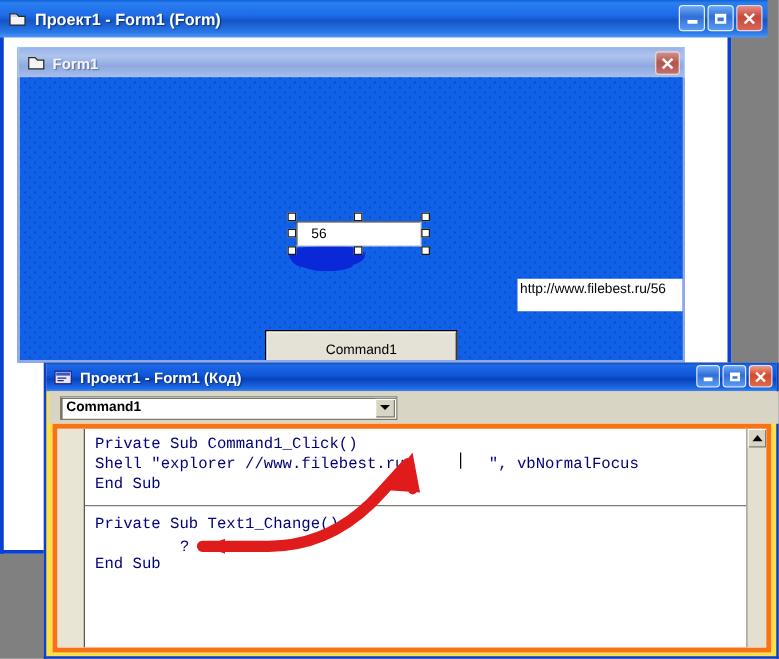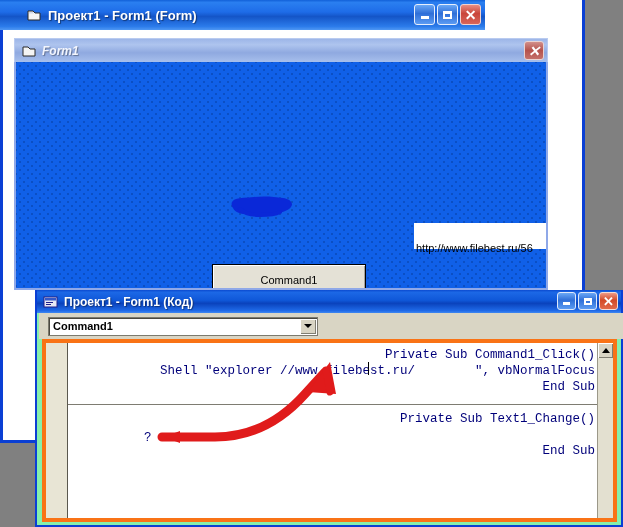--- a/index.html
+++ b/index.html
@@ -13,24 +13,24 @@
 
   
   .vb-window{
     position:absolute;left:0;top:0;width:585px;height:443px;
     background:#ffffff;
     border:3px solid #0a3fd4;
     border-top:none;
     box-sizing:border-box;
   }
   .vb-titlebar{
-    position:absolute;left:0;top:0;width:485px;height:30px;
+    position:absolute;left:0;top:0;width:614px;height:30px;
     background:linear-gradient(to bottom,#1160d8 0%,#2a7ff0 8%,#1e6ce8 40%,#1455c8 55%,#2b7bea 88%,#4f98f4 100%);
     box-sizing:border-box;
-    display:flex;align-items:center;padding-left:20px;
+    display:flex;align-items:center;
   }
   .vb-title-icon{
     width:16px;height:15px;margin-left:6px;margin-right:6px;flex:0 0 auto;
     position:relative;
   }
   .vb-title-text{
     color:#ffffff;font-size:13px;font-weight:bold;
     text-shadow:1px 1px 1px rgba(0,0,0,.45);
     white-space:nowrap;letter-spacing:0px;
     font-family:"Liberation Sans",sans-serif;
@@ -54,21 +54,21 @@
     position:absolute;left:14px;top:38px;width:534px;height:252px;
     background:#1060e8;
     border:2px solid #8fa8e8;
     border-top:none;
     box-sizing:border-box;
   }
   .form-child-title{
     position:absolute;left:14px;top:38px;width:534px;height:24px;
     background:linear-gradient(to bottom,#9db6e8 0%,#aec4ee 25%,#8fa9e0 60%,#a7bfec 100%);
     box-sizing:border-box;display:flex;align-items:center;
-    border:1px solid #b9cbf0;border-bottom:none;font-style:italic;
+    border:1px solid #b9cbf0;border-bottom:none;
   }
   .fc-icon{width:14px;height:13px;margin-left:7px;margin-right:6px;position:relative;}
   .fc-text{color:#f2f5fd;font-size:12px;font-weight:bold;text-shadow:1px 1px 1px rgba(0,0,0,.35);}
   .fc-close{
     position:absolute;right:3px;top:2px;width:20px;height:19px;box-sizing:border-box;
     background:linear-gradient(to bottom,#d28f8a,#b5524c 50%,#c4706a);
     border:1px solid #e9d3d1;border-radius:3px;
     display:flex;align-items:center;justify-content:center;
   }
   
@@ -95,44 +95,43 @@
   }
   .handle{position:absolute;width:7px;height:7px;background:#ffffff;border:1px solid #1a1a1a;box-sizing:border-box;}
 
   
   .vb-label{
     position:absolute;background:#ffffff;color:#000;
     font-family:"Liberation Sans",sans-serif;font-size:11px;
     box-sizing:border-box;padding-left:2px;padding-top:1px;line-height:13px;
   }
   #labelA{left:359px;top:130px;width:190px;height:16px;}
-  #labelB{left:398px;top:161px;width:143px;height:26px;padding-top:19px;}
+  #labelB{left:398px;top:161px;width:143px;height:26px;padding-top:2px;}
 
   
   .vb-button{
     position:absolute;left:196px;top:202px;width:154px;height:31px;
     background:#e4e1d6;
     border:1px solid #000;
     box-shadow:inset 1px 1px 0 #ffffff, inset -1px -1px 0 #a4a098;
     box-sizing:border-box;
     display:flex;align-items:center;justify-content:center;
     font-family:"Liberation Sans",sans-serif;font-size:11px;color:#000;
   }
 
   
   .ink-blob{position:absolute;left:214px;top:133px;width:66px;height:22px;pointer-events:none;}
 
   
   .code-window{
     position:absolute;left:35px;top:290px;width:588px;height:237px;
-    background:#86efac;
+    background:#fde047;
     border:2px solid #0a3fd4;
     border-top:none;
     box-sizing:border-box;
-    text-align:right;
   }
   .code-titlebar{
     position:absolute;left:0;top:0;width:584px;height:23px;
     background:linear-gradient(to bottom,#0b4ad0 0%,#1c68e6 10%,#0f57d8 45%,#0a42bc 58%,#1f6ae8 90%,#3f88f2 100%);
     display:flex;align-items:center;box-sizing:border-box;
   }
   .cw-icon{width:15px;height:14px;margin-left:6px;margin-right:6px;position:relative;}
   .cw-text{color:#fff;font-size:12px;font-weight:bold;text-shadow:1px 1px 1px rgba(0,0,0,.4);white-space:nowrap;}
   .cw-btns{position:absolute;right:3px;top:2px;display:flex;gap:2px;}
   .cwb{width:19px;height:18px;box-sizing:border-box;border:1px solid #dfe9fb;border-radius:3px;display:flex;align-items:center;justify-content:center;}
@@ -254,20 +253,31 @@
     <div class="vb-button">Command1</div>
 
     <div class="ink-blob">
       <svg width="66" height="22" viewBox="0 0 66 22">
         <path d="M6,4 C2,5 0,9 3,13 C5,17 10,19 16,19 C24,20 33,21 42,19
                  C50,18 58,16 61,12 C64,8 60,4 53,3 C44,1.5 33,1 24,2 C16,2.5 10,3 6,4 Z" fill="#0a28d8"></path>
         <path d="M10,14 C14,18 22,20 30,20 C38,20 46,19 50,17" fill="none" stroke="#0a28d8" stroke-width="4" stroke-linecap="round"></path>
       </svg>
     </div>
 
+    <div class="tb-wrap">
+      <div class="vb-textbox">56</div>
+      <span class="handle" style="left:-7px;top:-7px;"></span>
+      <span class="handle" style="left:46px;top:-7px;"></span>
+      <span class="handle" style="left:100px;top:-7px;"></span>
+      <span class="handle" style="left:-7px;top:6px;"></span>
+      <span class="handle" style="left:100px;top:6px;"></span>
+      <span class="handle" style="left:-7px;top:20px;"></span>
+      <span class="handle" style="left:46px;top:20px;"></span>
+      <span class="handle" style="left:100px;top:20px;"></span>
+    </div>
   </div>
 
   <div class="code-window">
 
     <div class="code-titlebar">
       <span class="cw-icon">
         <svg width="15" height="14" viewBox="0 0 15 14">
           <rect x="1" y="2" width="13" height="10" fill="#e8e8f4" stroke="#20208a" stroke-width="1"></rect>
           <rect x="2" y="3" width="11" height="2.5" fill="#3558c8"></rect>
           <rect x="3" y="7" width="7" height="1" fill="#20208a"></rect>

